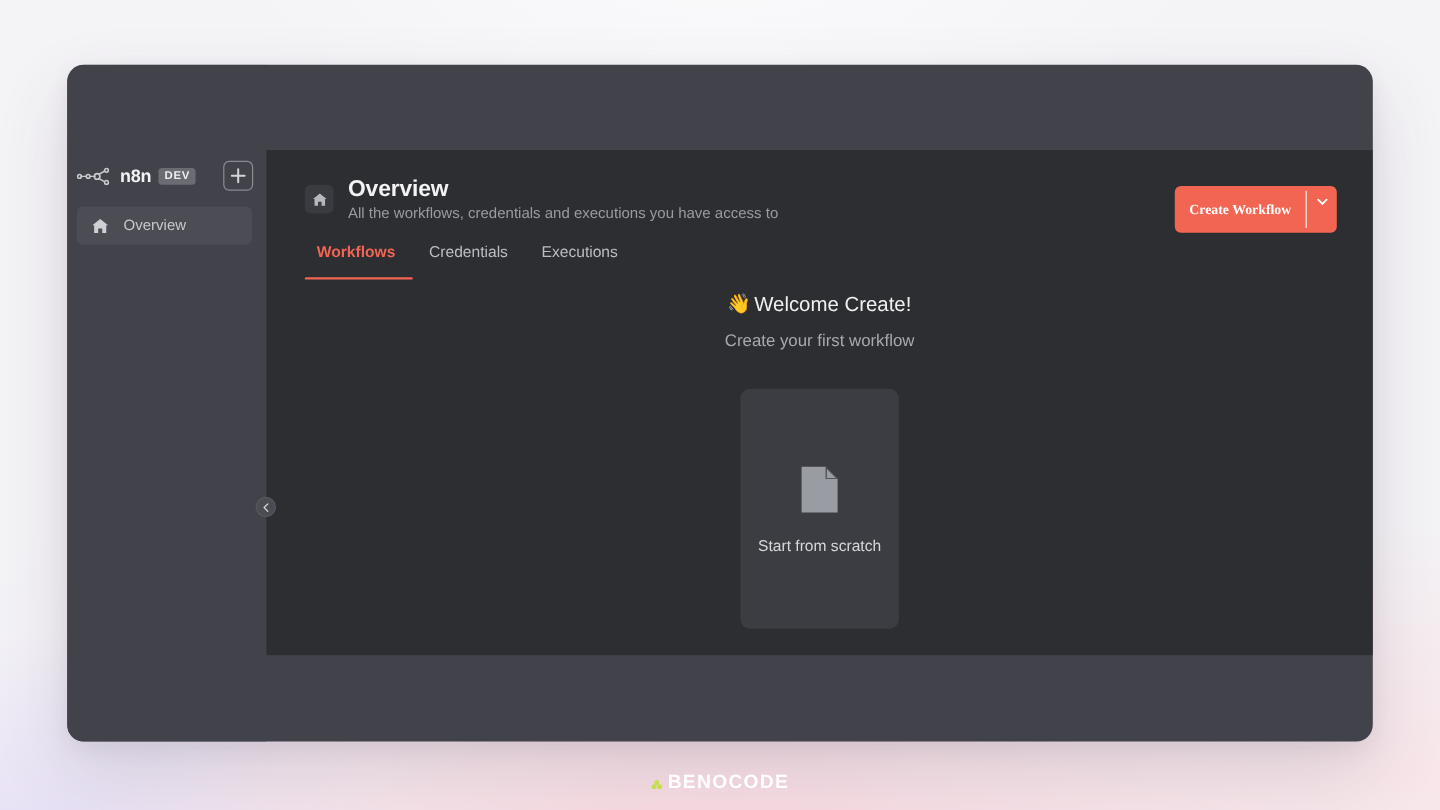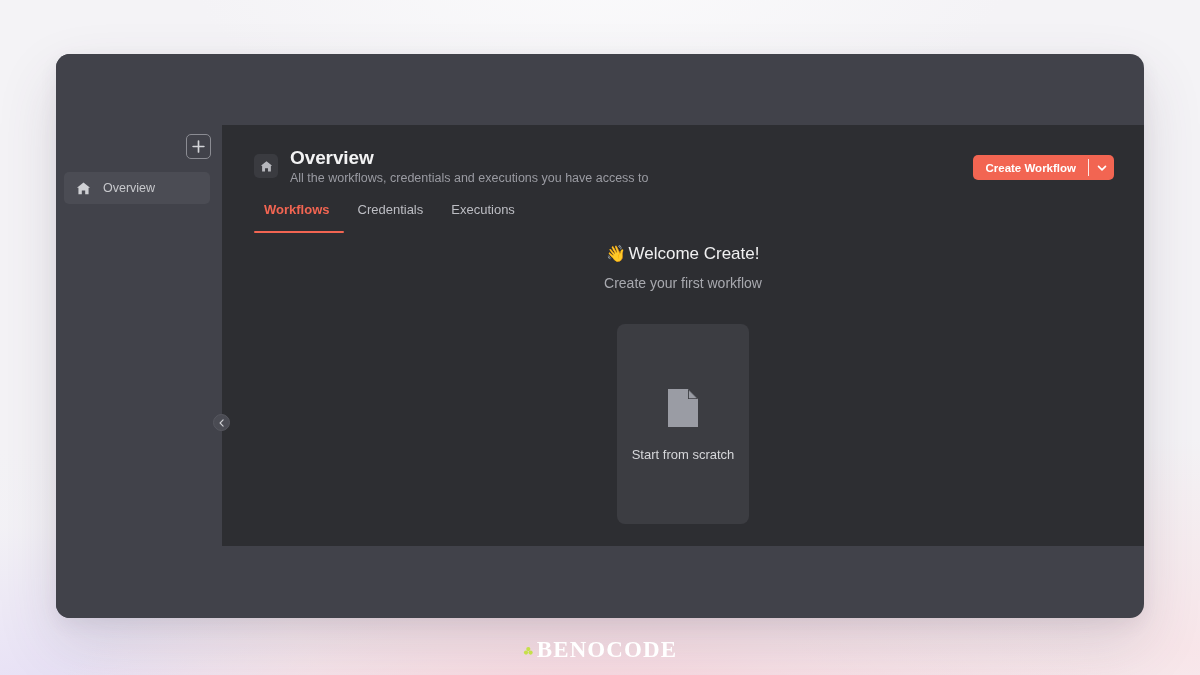--- a/index.html
+++ b/index.html
@@ -190,30 +190,30 @@
     right: 0;
     top: 10px;
     display: flex;
     align-items: stretch;
     border-radius: 5px;
     overflow: hidden;
     background: #f26552;
   }
   .create-main {
     padding: 0 12px;
-    height: 25px;
+    height: 39px;
     display: flex;
     align-items: center;
     color: #ffffff;
     font-size: 11.5px;
     font-weight: 700;
     cursor: pointer;
     border: none;
     background: transparent;
-    font-family: Liberation Sans, sans-serif;
+    font-family: Liberation Serif, serif;
     white-space: nowrap;
   }
   .create-split {
     width: 1px;
     background: rgba(255,255,255,0.85);
     margin: 4px 0;
   }
   .create-caret {
     width: 25px;
     height: 25px;
@@ -305,36 +305,54 @@
     right: 0;
     bottom: 14px;
     display: flex;
     align-items: center;
     justify-content: center;
     gap: 3px;
   }
   .wm-mark { width: 11px; height: 12px; display: block; }
   .wm-text {
     color: #ffffff;
-    font-size: 23px;
+    font-size: 16px;
     font-weight: 700;
     letter-spacing: 1.1px;
     line-height: 1;
-    font-family: Liberation Serif, serif;
   }
 </style>
 </head>
 <body>
 
 <div id="backdrop"></div>
 
 <div id="app-window">
 
   <aside id="sidebar">
 
+    <div class="brand-row">
+      <svg class="n8n-logo-icon" viewBox="0 0 40 20">
+        <g fill="none" stroke="#c9cacd" stroke-width="1.6">
+          <line x1="4" y1="10" x2="11" y2="10"></line>
+          <line x1="14" y1="10" x2="21" y2="10"></line>
+          <line x1="24" y1="8" x2="31" y2="4"></line>
+          <line x1="24" y1="12" x2="31" y2="16"></line>
+        </g>
+        <g fill="none" stroke="#c9cacd" stroke-width="1.7">
+          <circle cx="3" cy="10" r="2.1"></circle>
+          <circle cx="12.6" cy="10" r="2.1"></circle>
+          <circle cx="33" cy="3.3" r="2.1"></circle>
+          <circle cx="33" cy="16.7" r="2.1"></circle>
+        </g>
+        <circle cx="22.6" cy="10" r="3.1" fill="none" stroke="#c9cacd" stroke-width="1.8"></circle>
+      </svg>
+      <span class="brand-name">n8n</span>
+      <span class="dev-badge">DEV</span>
+    </div>
 
     <div class="plus-button">
       <svg viewBox="0 0 14 14">
         <path d="M7 1.2 L7 12.8 M1.2 7 L12.8 7" stroke="#d3d4d8" stroke-width="1.8" stroke-linecap="round"></path>
       </svg>
     </div>
 
     <div class="nav-item">
       <svg class="home-glyph" viewBox="0 0 16 16">
         <path d="M8 1.6 L1 7.2 L2.6 7.2 L2.6 14 L6.2 14 L6.2 10 L9.8 10 L9.8 14 L13.4 14 L13.4 7.2 L15 7.2 Z" fill="#cfd0d4"></path>

